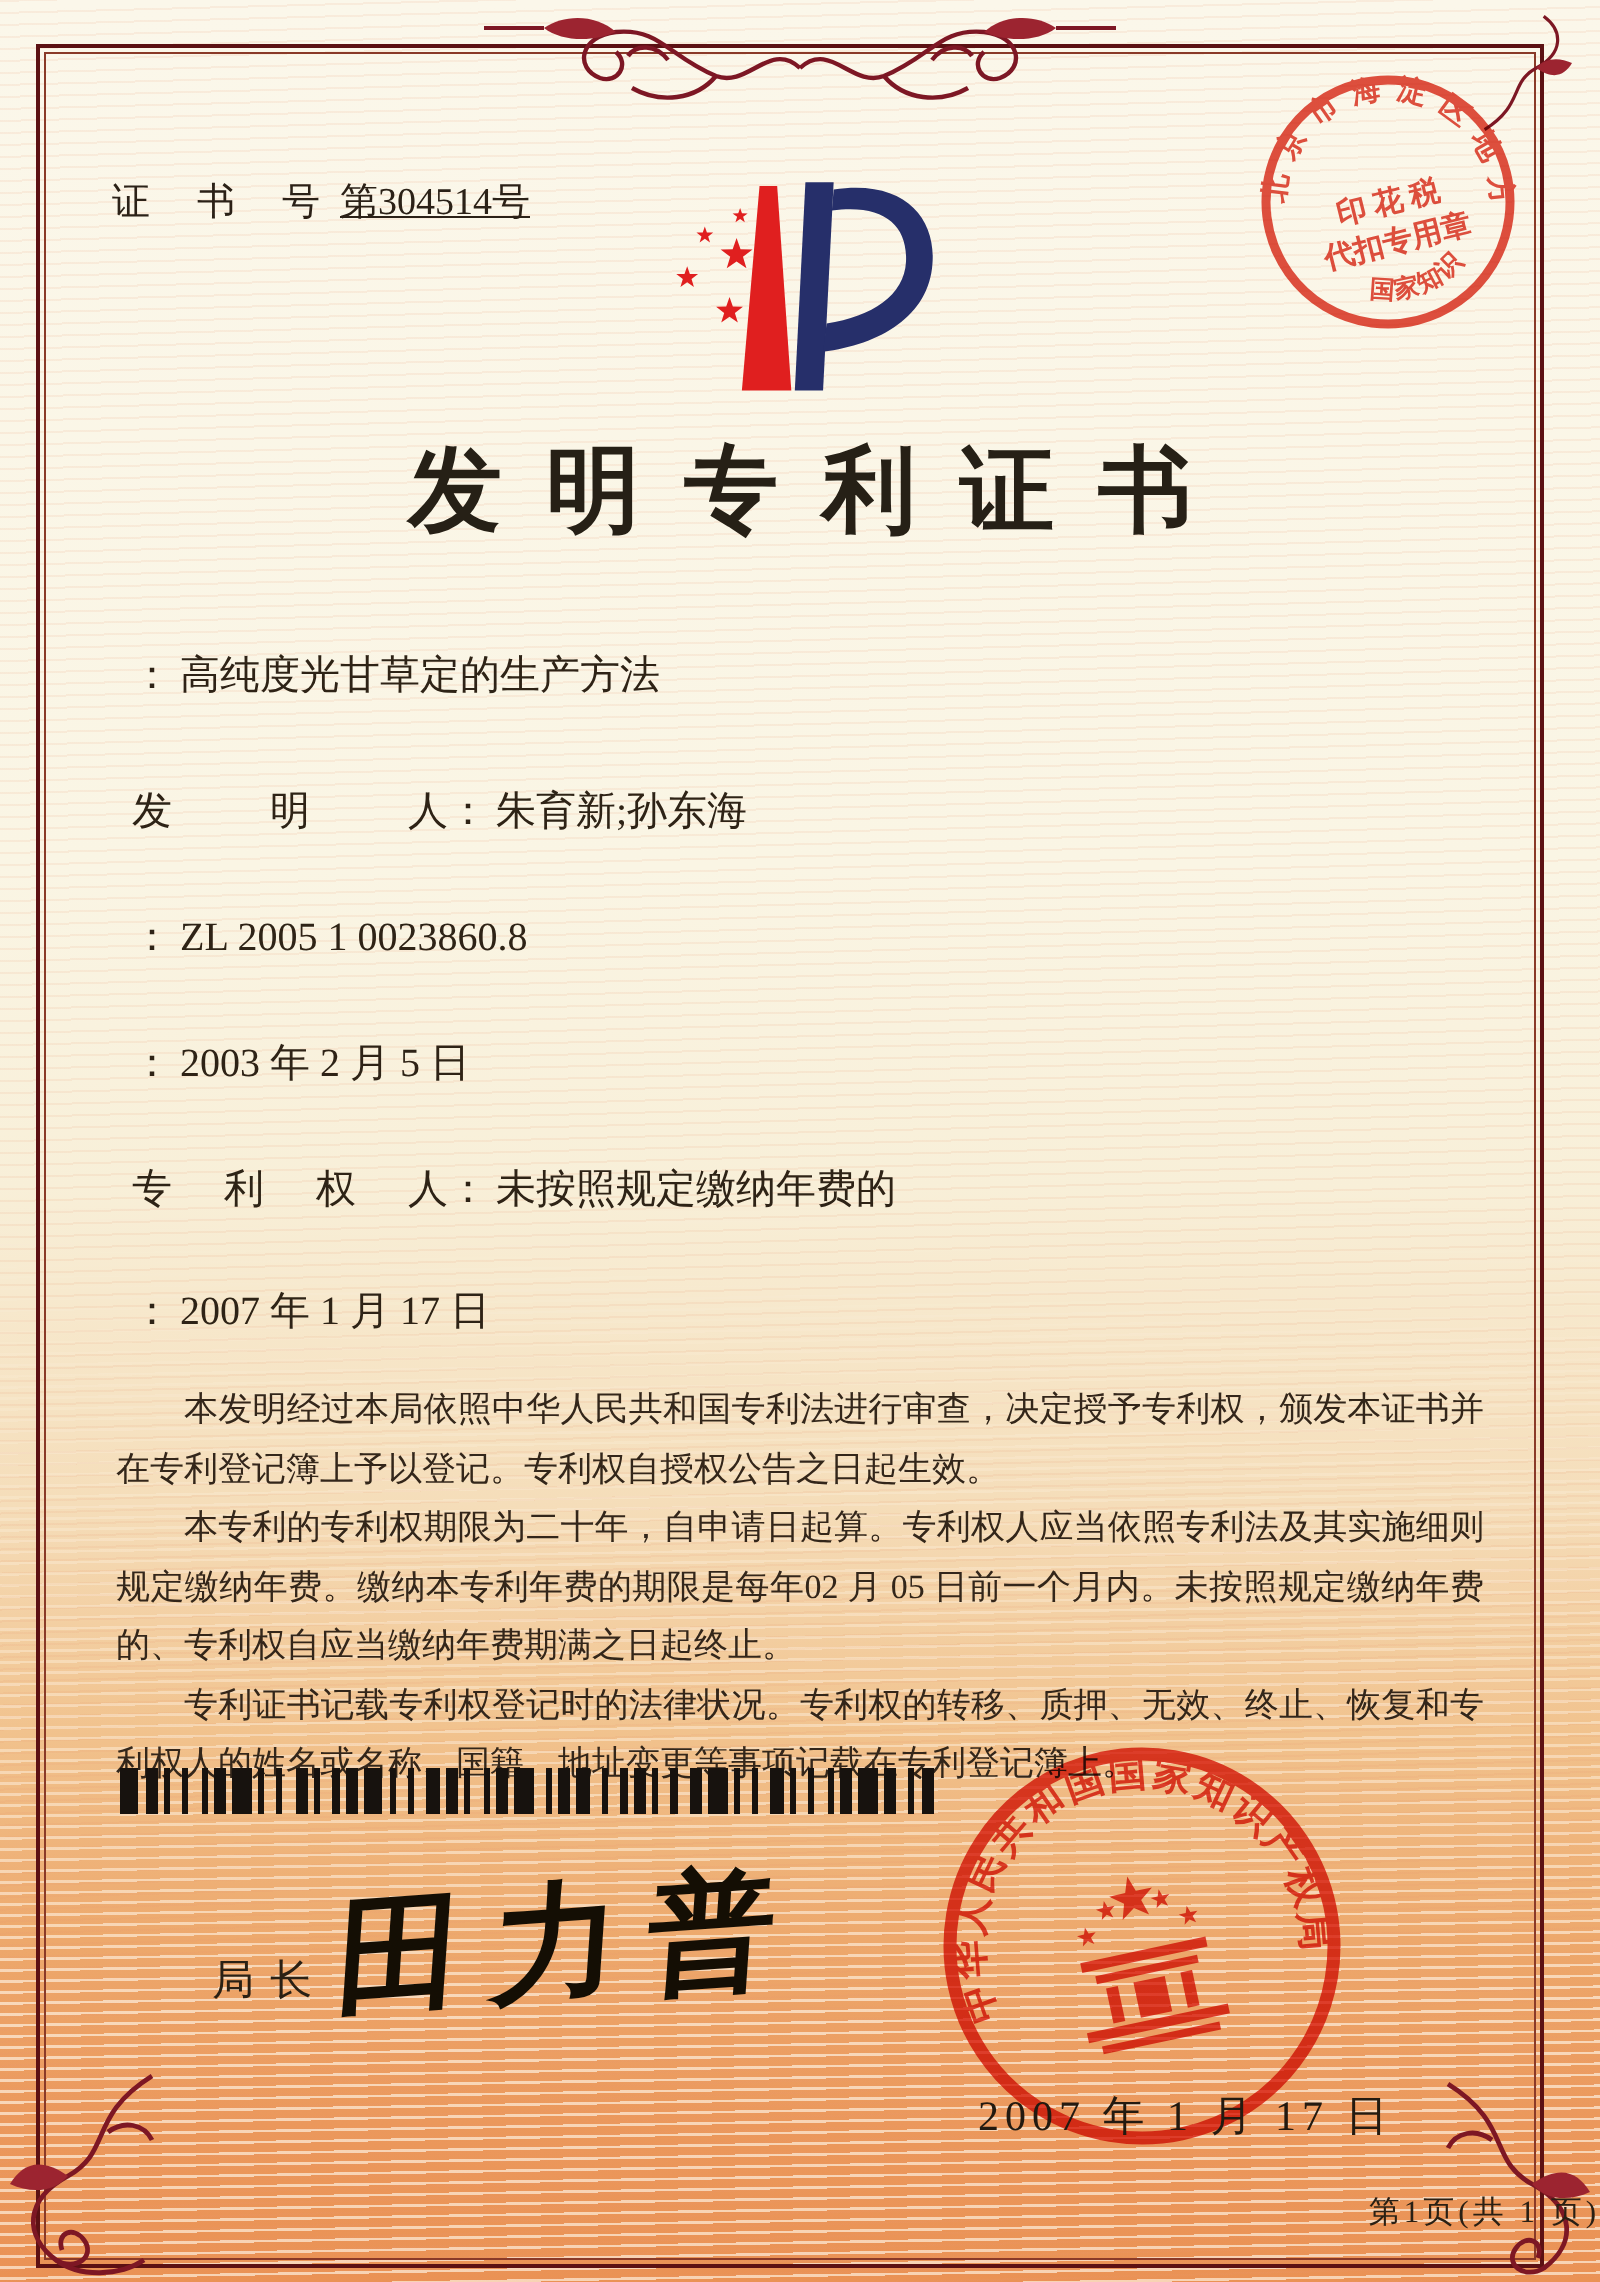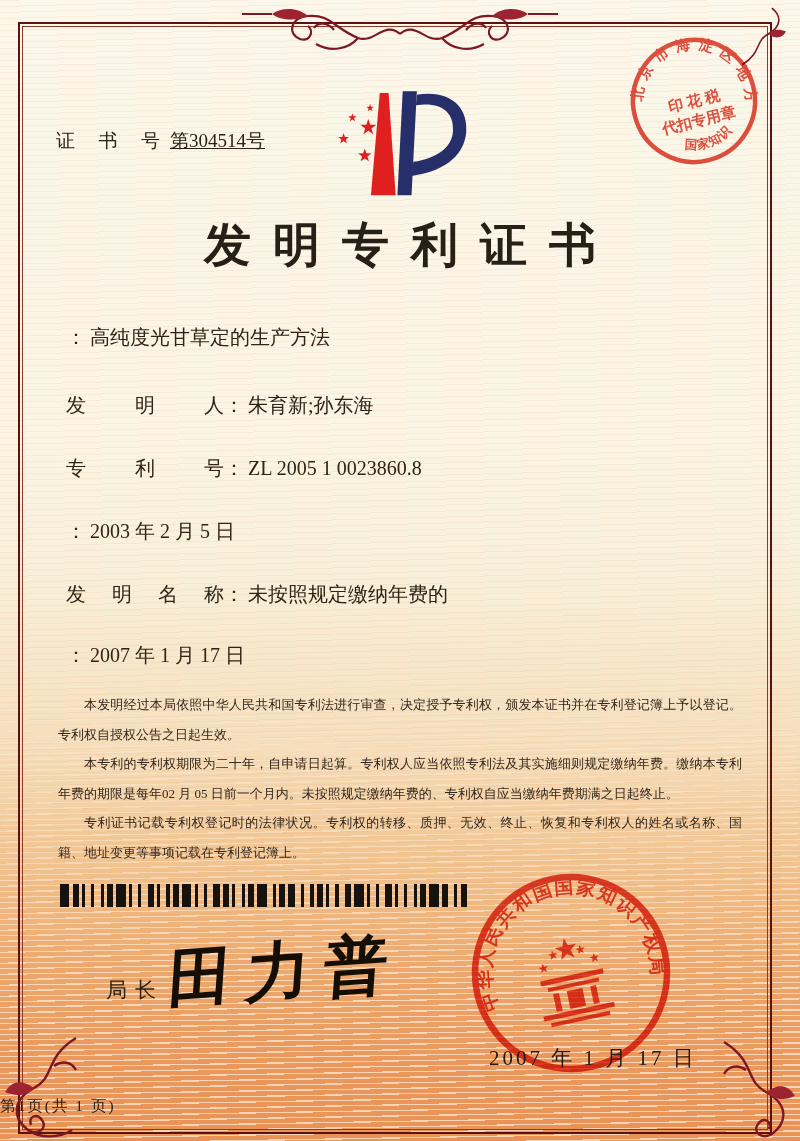--- a/index.html
+++ b/index.html
@@ -10,42 +10,42 @@
   }
   .waves-all{position:absolute;inset:0;pointer-events:none;
     background:repeating-linear-gradient(178.5deg,rgba(231,150,112,0.12) 0 1px,rgba(231,150,112,0) 1px 6px);}
   .waves-bottom{position:absolute;inset:0;pointer-events:none;
     background:repeating-linear-gradient(179deg,rgba(255,246,232,0.65) 0 1.3px,rgba(255,246,232,0) 1.3px 5.5px);
     -webkit-mask-image:linear-gradient(180deg,transparent 52%,rgba(0,0,0,.55) 72%,#000 88%);
     mask-image:linear-gradient(180deg,transparent 52%,rgba(0,0,0,.55) 72%,#000 88%);}
   .frame{position:absolute;left:18px;top:22px;width:750px;height:1108px;border:2px solid #5c1113;}
   .frame::after{content:"";position:absolute;inset:2px;border:1px solid #8a3a28;}
   .flourish{position:absolute;pointer-events:none;}
-  .cert-no{position:absolute;left:56px;top:88px;font-size:19px;color:#2b2117;display:flex;align-items:flex-start;margin-top:40px;}
+  .cert-no{position:absolute;left:56px;top:88px;font-size:19px;color:#2b2117;display:flex;align-items:flex-start;}
   .cert-no .lbl{display:inline-block;width:104px;text-align:justify;text-align-last:justify;}
   .cert-no .num{margin-left:10px;text-decoration:underline;}
   .logo{position:absolute;left:318px;top:86px;}
   .title{position:absolute;left:0;right:0;top:214px;text-align:center;font-size:47px;font-weight:700;
     letter-spacing:22px;text-indent:22px;color:#262016;}
   .field{position:absolute;left:66px;width:660px;display:flex;align-items:baseline;font-size:20px;color:#2e2316;}
   .field .flabel{display:inline-block;width:158px;text-align:justify;text-align-last:justify;flex:0 0 auto;}
   .field .fcolon{flex:0 0 auto;}
   .field .fvalue{margin-left:4px;white-space:nowrap;}
   .f0{top:324px}.f1{top:392px}.f2{top:455px}.f3{top:518px}.f4{top:581px}.f5{top:642px}
   .body-text{position:absolute;left:58px;right:58px;top:690px;}
-  .body-text p{margin:0;text-indent:2em;font-size:13px;line-height:29.5px;text-align:justify;color:#33261a;}
+  .body-text p{margin:0;text-indent:2em;font-size:17px;line-height:29.5px;text-align:justify;color:#33261a;}
   .barcode{position:absolute;left:60px;top:884px;width:410px;height:23px;display:flex;}
   .sig-title{position:absolute;left:106px;top:976px;font-size:21px;letter-spacing:8px;color:#2a2014;}
   .sig-name{position:absolute;left:168px;top:928px;font-size:64px;font-weight:600;letter-spacing:14px;
     color:#140e04;transform:rotate(-4deg) skewX(-8deg);}
   .stamp{position:absolute;mix-blend-mode:multiply;opacity:.93;}
   .stamp-tax{left:619px;top:26px;}
   .stamp-seal{left:461px;top:863px;}
   .issue-date{position:absolute;left:489px;top:1044px;font-size:21px;letter-spacing:3px;color:#231a10;z-index:5;}
-  .footer{position:absolute;left:0;right:0;top:1096px;text-align:left;font-size:15.5px;letter-spacing:2px;color:#2a2014;}
+  .footer{position:absolute;left:0;right:0;top:1096px;text-align:right;font-size:15.5px;letter-spacing:2px;color:#2a2014;}
   svg text{font-family:"Liberation Serif","DejaVu Serif",serif;}
 </style>
 </head>
 <body>
 
 <div id="page">
 
   <div class="waves-all"></div>
   <div class="waves-bottom"></div>
 
@@ -116,30 +116,29 @@
   <div class="field f0">
       <span class="fcolon">：</span>
       <span class="fvalue">高纯度光甘草定的生产方法</span>
   </div>
   <div class="field f1">
     <span class="flabel">发明人</span>
       <span class="fcolon">：</span>
       <span class="fvalue">朱育新;孙东海</span>
   </div>
   <div class="field f2">
-    <span class="flabel">专利号</span>
       <span class="fcolon">：</span>
       <span class="fvalue">ZL 2005 1 0023860.8</span>
   </div>
   <div class="field f3">
       <span class="fcolon">：</span>
       <span class="fvalue">2003 年 2 月 5 日</span>
   </div>
   <div class="field f4">
-    <span class="flabel">发明名称</span>
+    <span class="flabel">专利权人</span>
       <span class="fcolon">：</span>
       <span class="fvalue">未按照规定缴纳年费的</span>
   </div>
   <div class="field f5">
       <span class="fcolon">：</span>
       <span class="fvalue">2007 年 1 月 17 日</span>
   </div>
 
   <div class="body-text">
     <p>本发明经过本局依照中华人民共和国专利法进行审查，决定授予专利权，颁发本证书并在专利登记簿上予以登记。专利权自授权公告之日起生效。</p>

